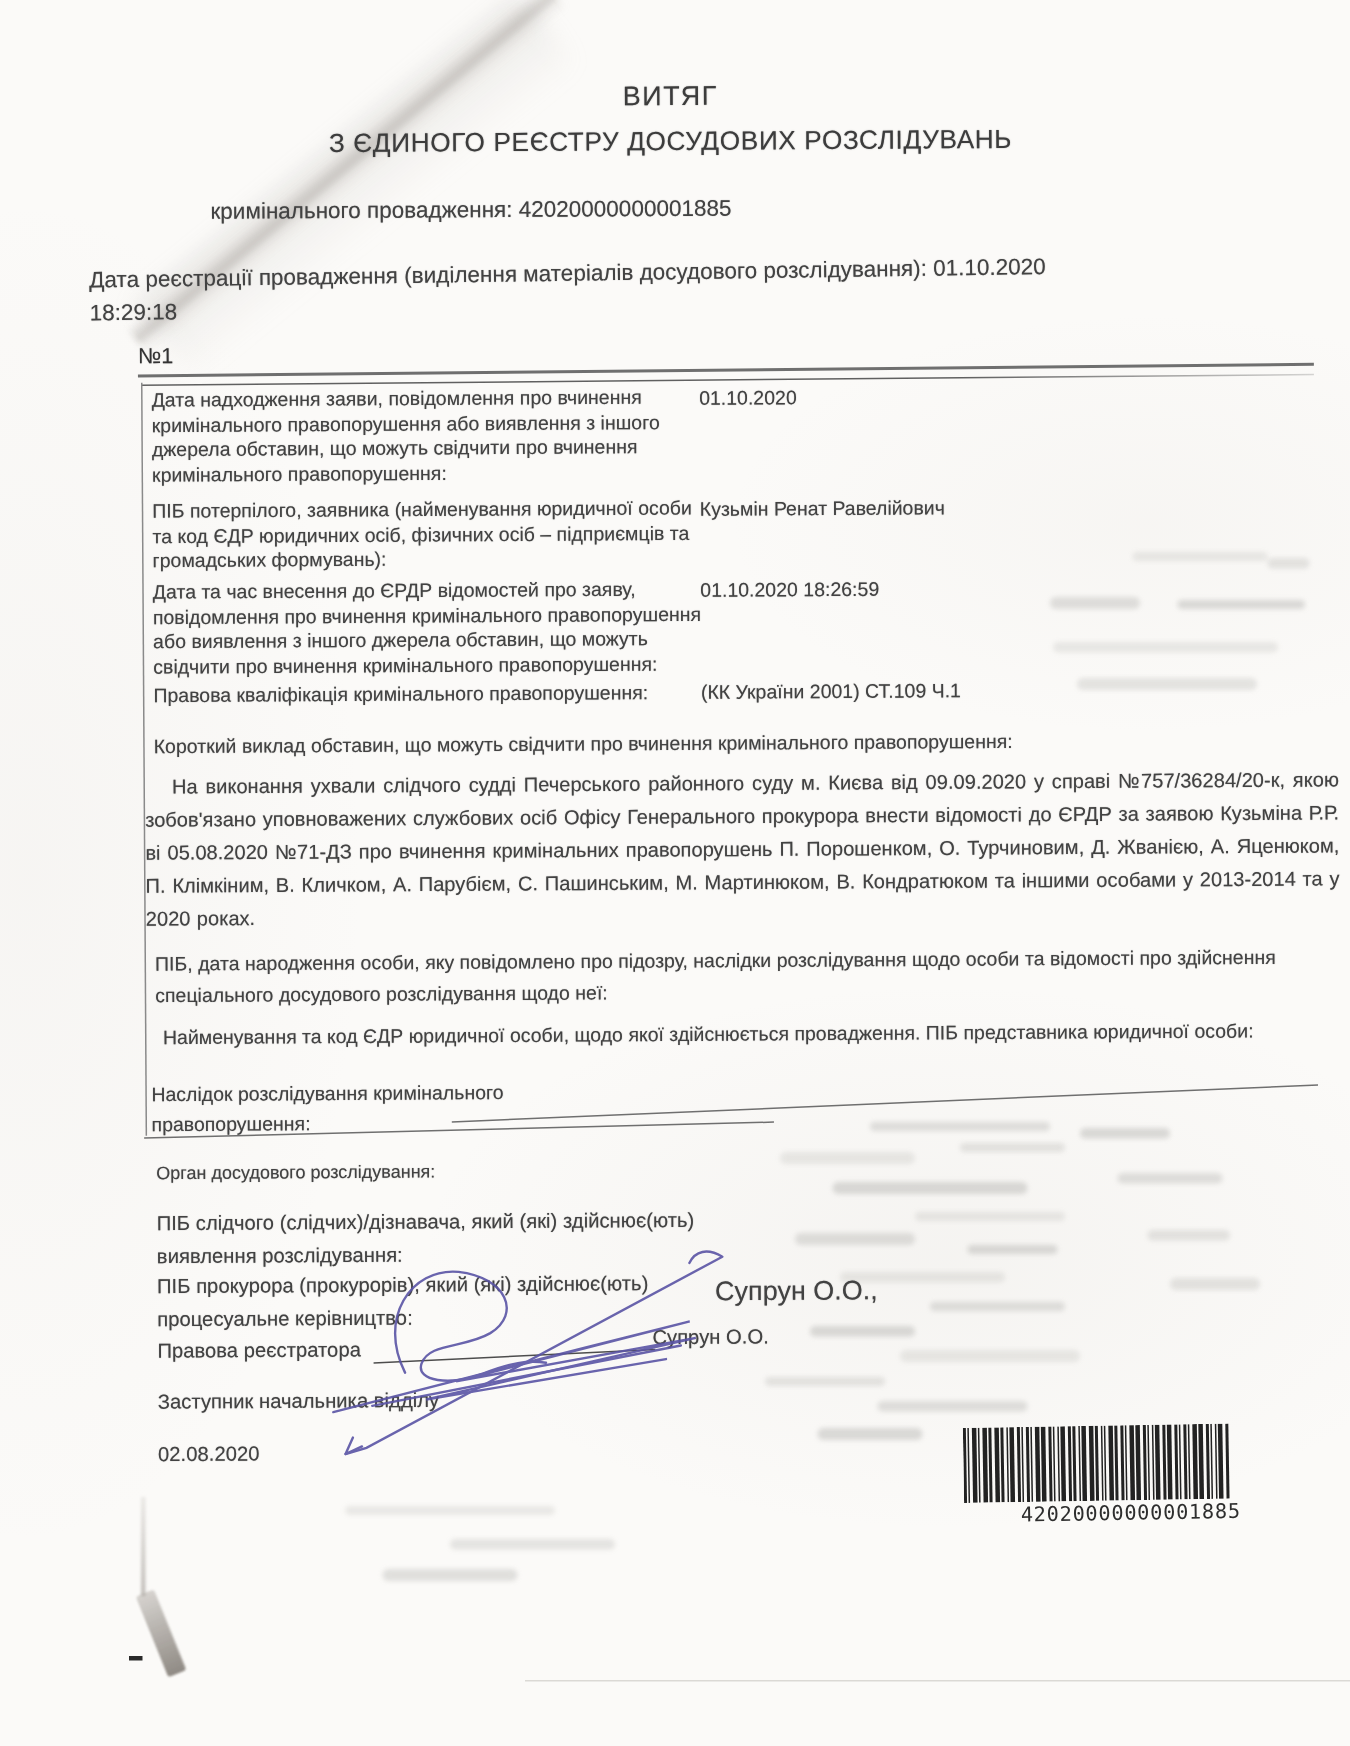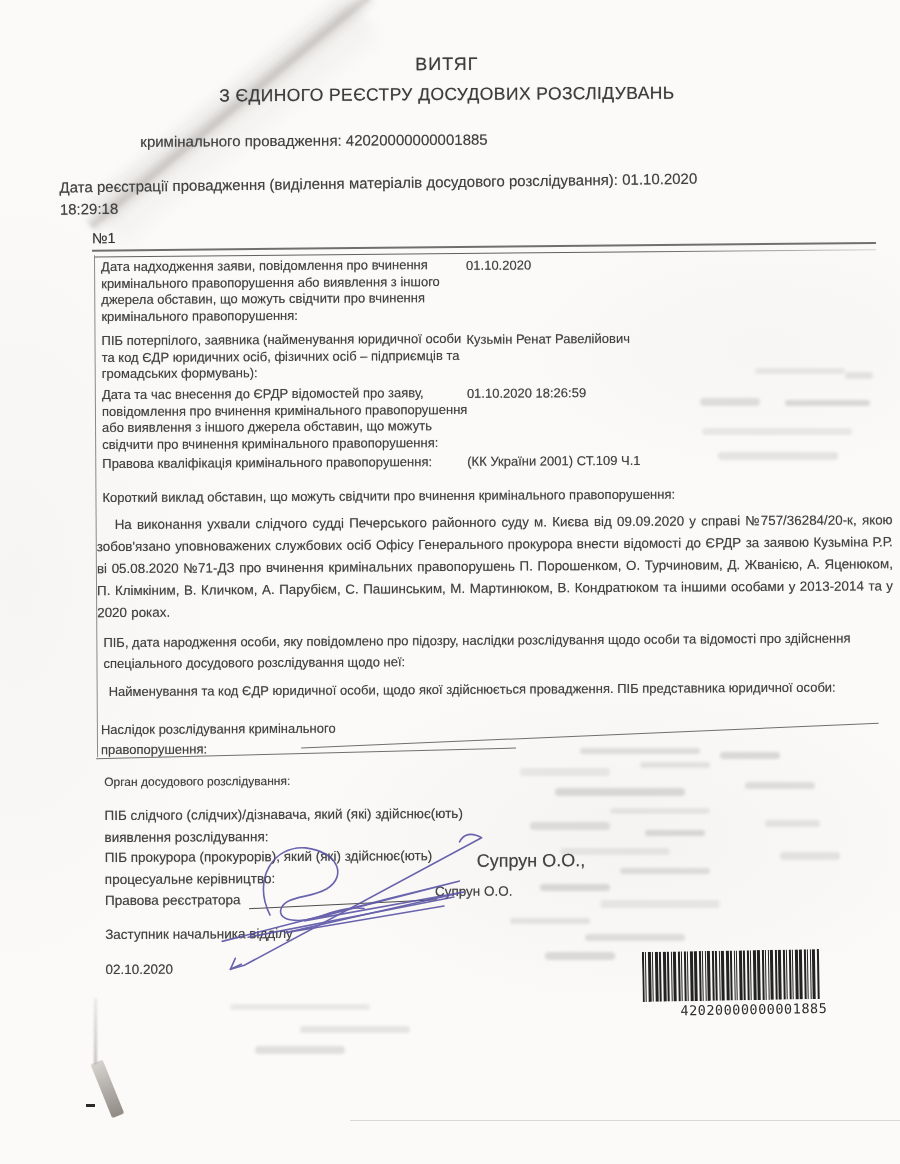--- a/index.html
+++ b/index.html
@@ -150,21 +150,21 @@
       <span>ПІБ прокурора (прокурорів), який (які) здійснює(ють)</span><br>
       <span>процесуальне керівництво:</span>
     </div>
     <div class="txt" style="left:475px;top:841px;font-size:18px;margin-top:12px;">Супрун О.О.,</div>
 
     <div class="txt" style="left:103px;top:891px;font-size:13.5px;">Правова реєстратора</div>
     <div class="underscore"></div>
     <div class="txt" style="left:433px;top:884px;font-size:13.5px;">Супрун О.О.</div>
 
     <div class="txt" style="left:103px;top:925px;font-size:13.5px;">Заступник начальника відділу</div>
-    <div class="txt" style="left:103px;top:960px;font-size:13.5px;">02.10.2020</div>
+    <div class="txt" style="left:103px;top:960px;font-size:13.5px;">02.08.2020</div>
 
     <svg class="sig-svg" width="400" height="170" viewBox="0 0 400 170">
       <g fill="none" stroke="#5a54a5" stroke-width="1.6" stroke-linecap="round" opacity="0.9">
         <path d="M118 96 C 100 60, 122 26, 154 29 C 186 33, 196 57, 175 70 C 158 80, 134 76, 129 90 C 125 102, 148 105, 170 97 C 188 90, 200 88, 212 90"></path>
         <path d="M70 122 L 238 80 L 308 63 L 152 102 L 312 74 L 132 114 L 292 88"></path>
         <path d="M96 118 L 302 79"></path>
         <path d="M330 20 C 320 14, 312 16, 308 24 M 330 20 L 92 146 L 78 150"></path>
         <path d="M78 150 l 11 -5 M 78 150 l 5 -11"></path>
       </g>
     </svg>

